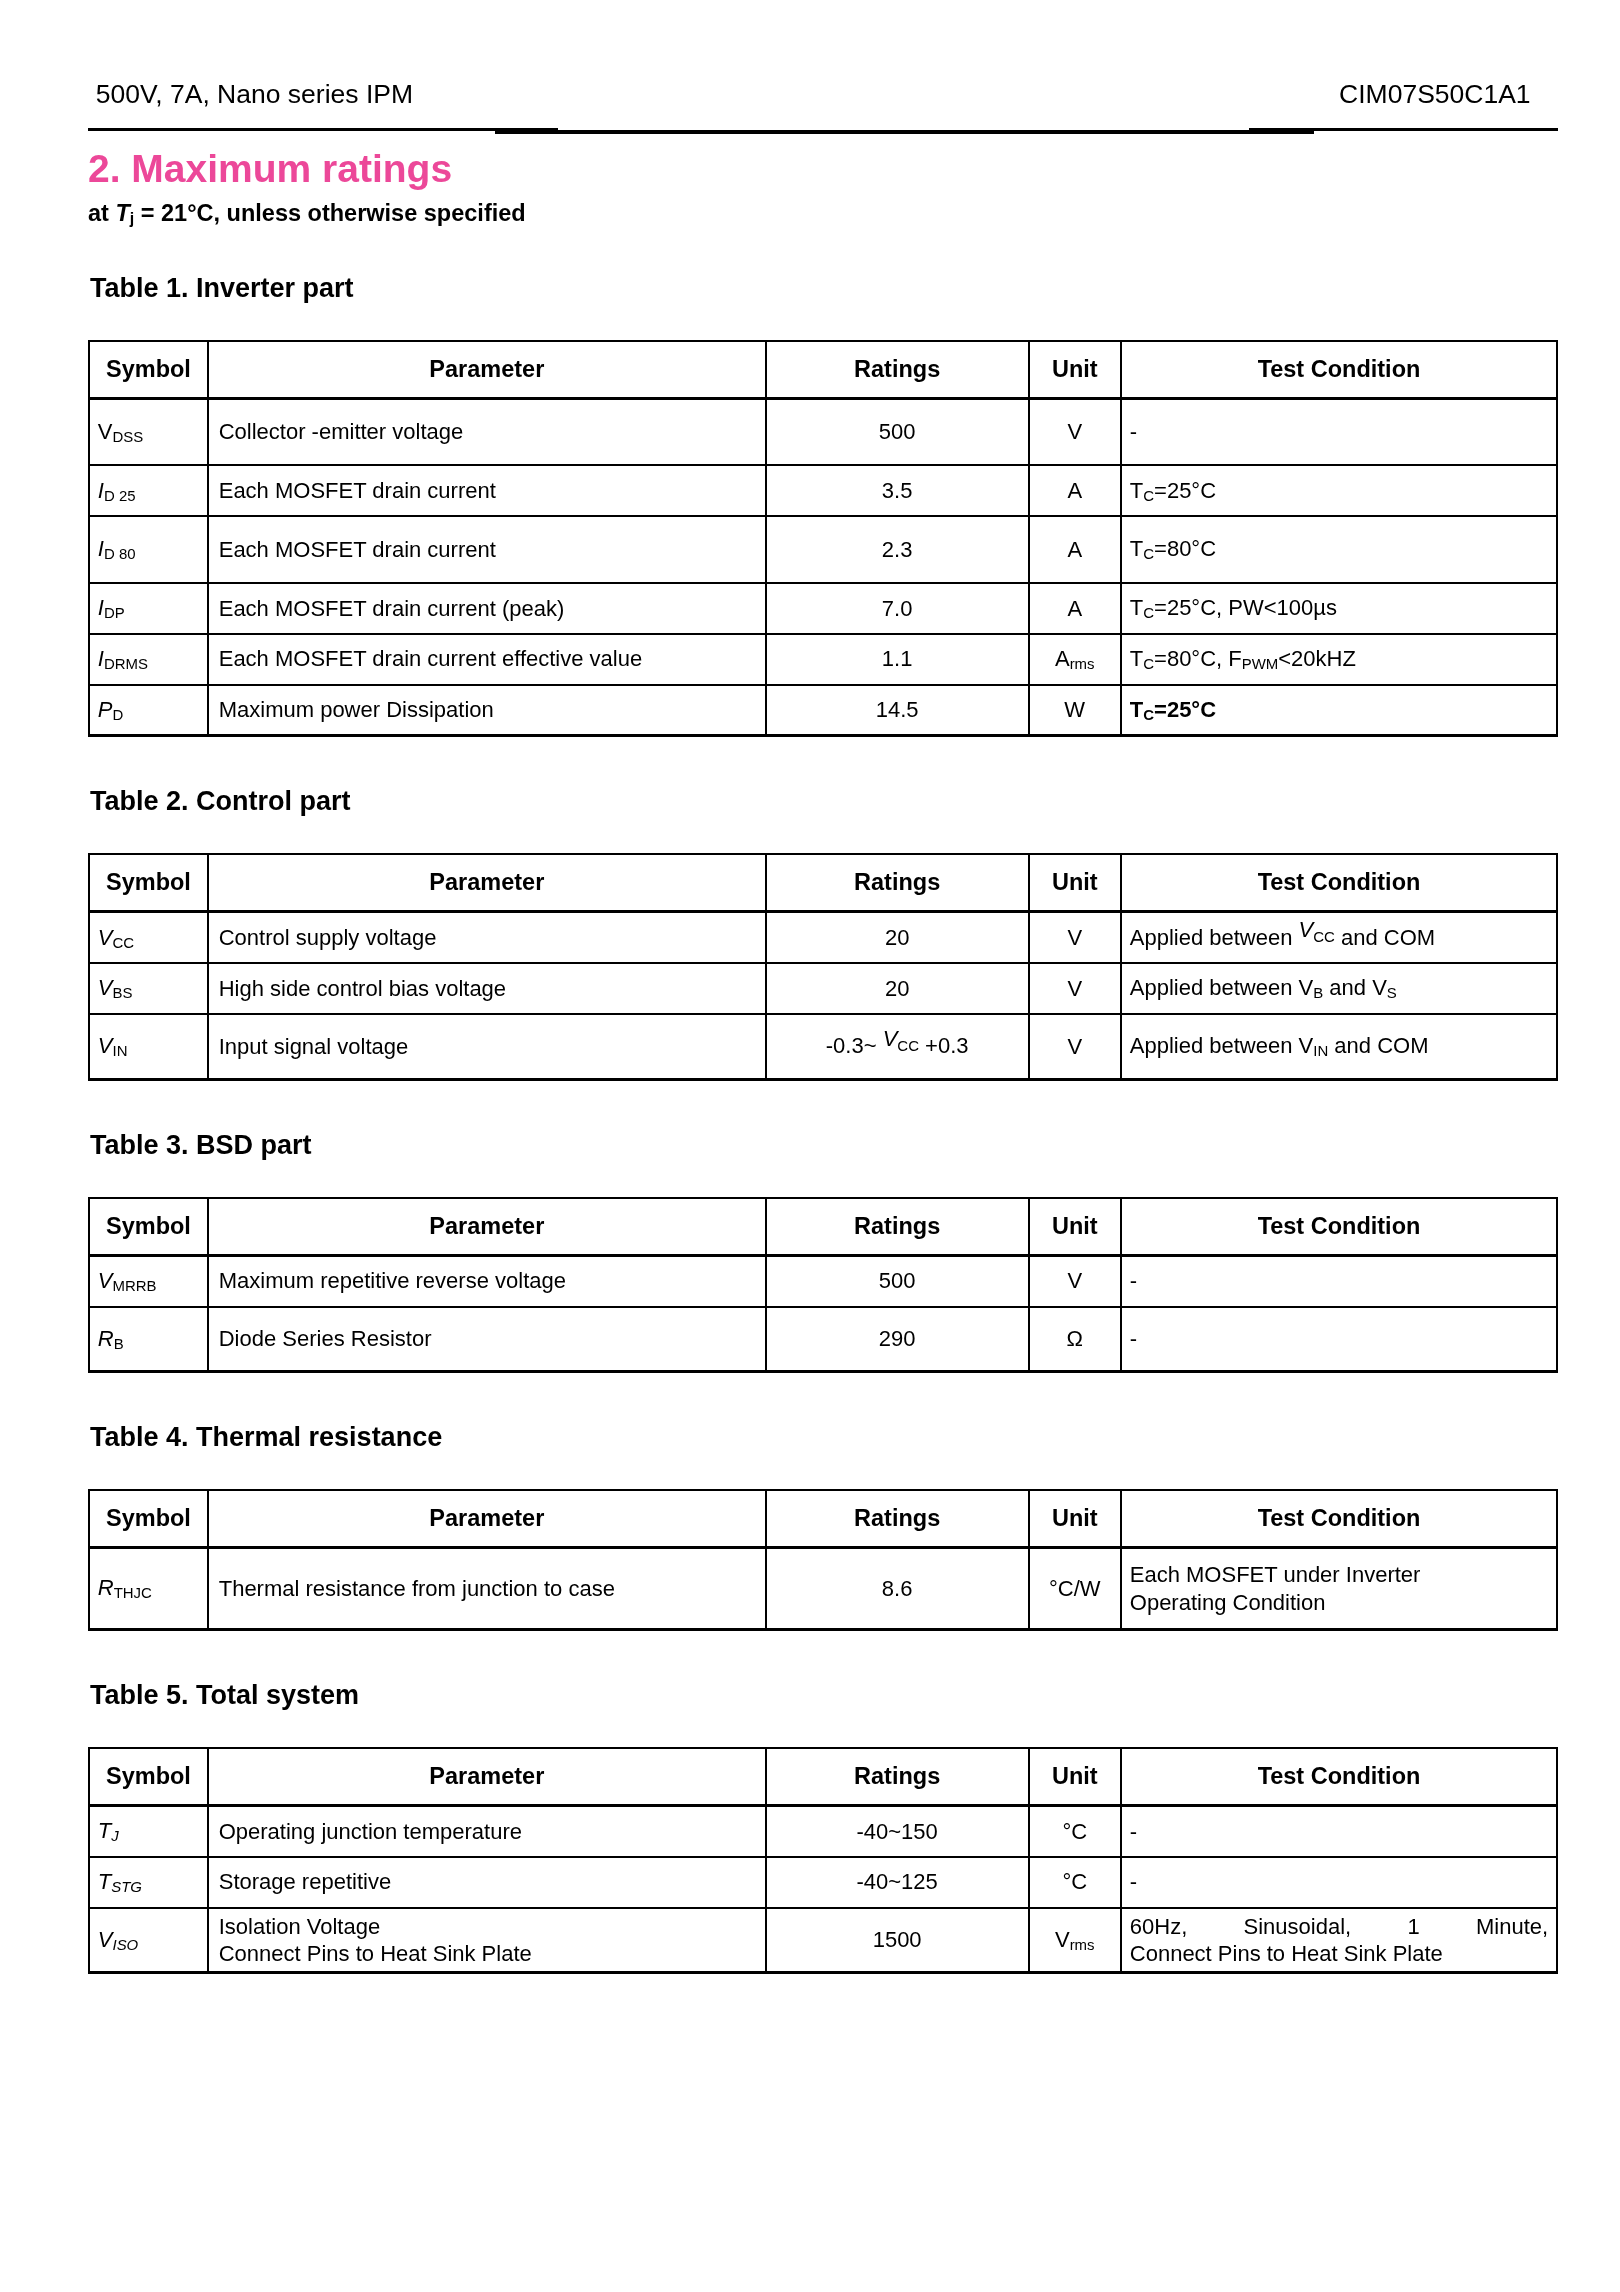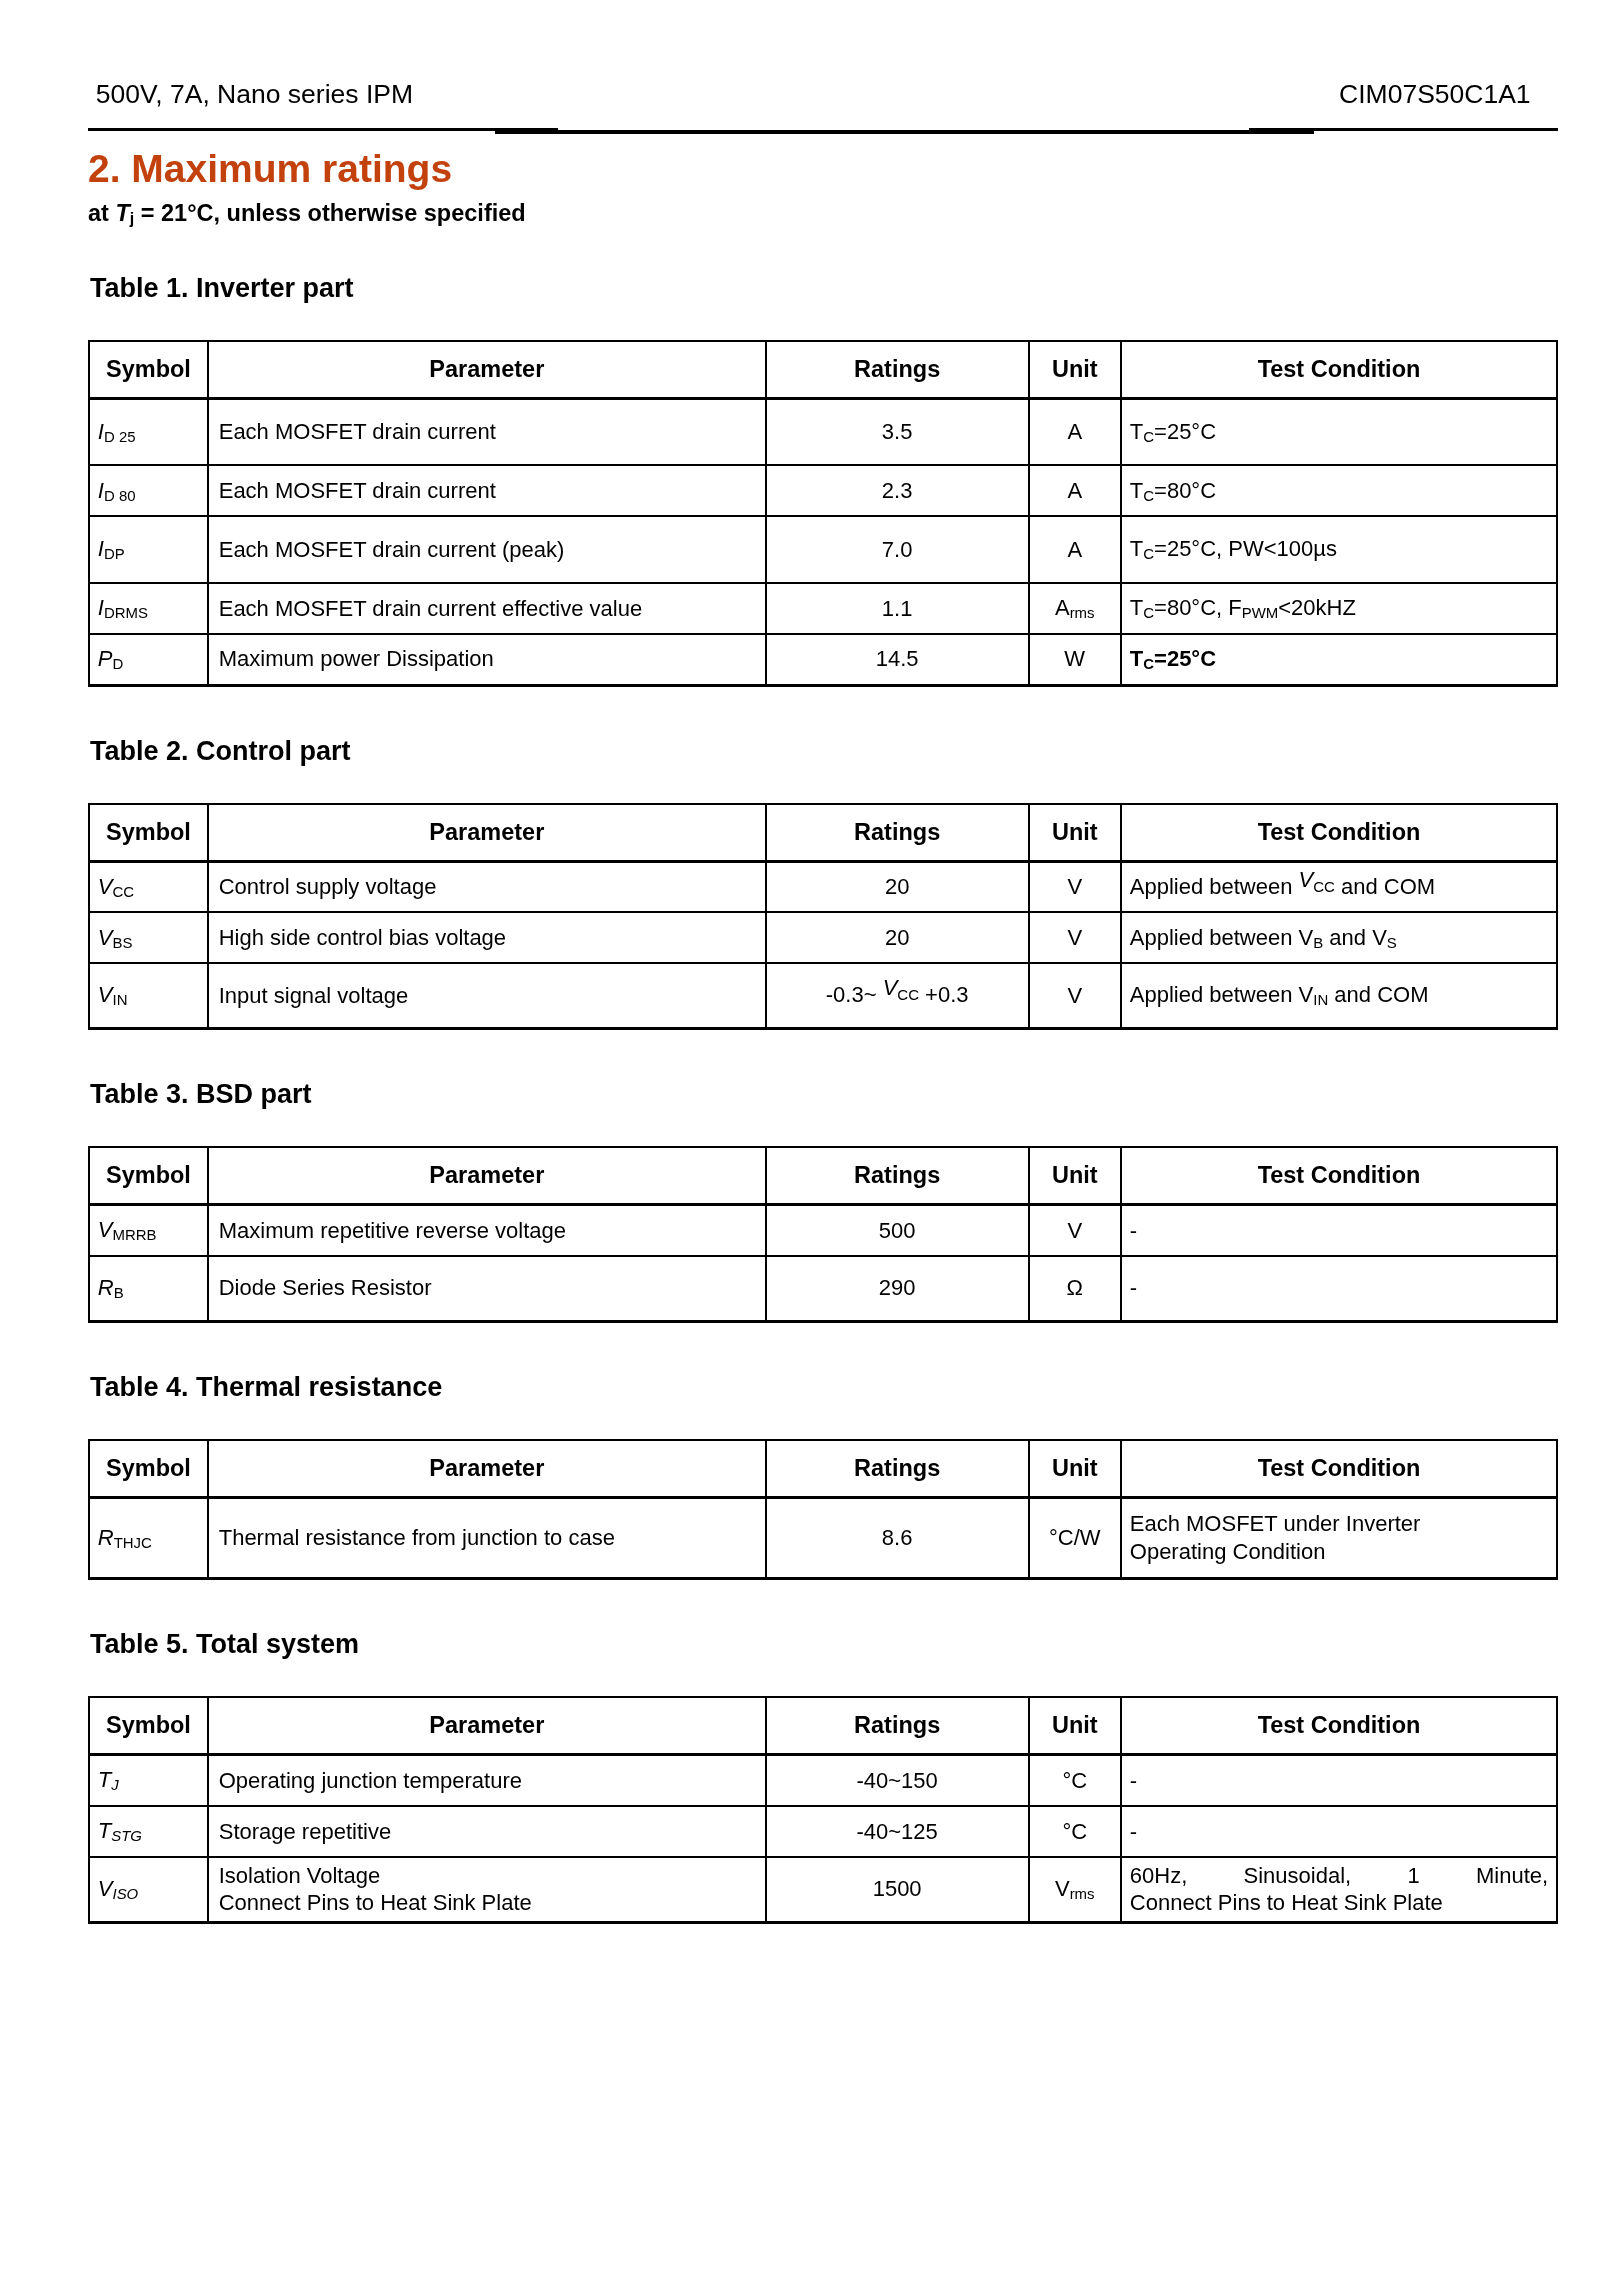--- a/index.html
+++ b/index.html
@@ -57,21 +57,21 @@
     <span>500V, 7A, Nano series IPM</span>
     <span>CIM07S50C1A1</span>
   </div>
 
   <div class="rule">
     <i class="r1"></i>
     <i class="r2"></i>
     <i class="r3"></i>
   </div>
 
-  <div class="section-title" style="color: #c2410c;">2. Maximum ratings</div>
+  <div class="section-title" style="color: #ec4899;">2. Maximum ratings</div>
   <div class="subtitle"><span>at </span><span class="seg-i">T</span><span class="seg-sub">j</span><span> = 21°C, unless otherwise specified</span></div>
 
   <div id="tables">
       <div class="tbl-title">Table 1. Inverter part</div>
       <table class="tbl t1">
         <colgroup>
           <col class="c-sym">
           <col class="c-par">
           <col class="c-rat">
           <col class="c-unit">
@@ -80,20 +80,27 @@
         <thead>
           <tr>
             <th>Symbol</th>
             <th>Parameter</th>
             <th>Ratings</th>
             <th>Unit</th>
             <th>Test Condition</th>
           </tr>
         </thead>
         <tbody>
+          <tr>
+            <td class="sym"><span>V</span><span class="seg-sub">DSS</span></td>
+            <td class="par"><span>Collector -emitter voltage</span></td>
+            <td class="rat"><span>500</span></td>
+            <td class="unit"><span>V</span></td>
+            <td class="cond"><span>-</span></td>
+          </tr>
           <tr>
             <td class="sym"><span class="seg-i">I</span><span class="seg-sub">D 25</span></td>
             <td class="par"><span>Each MOSFET drain current</span></td>
             <td class="rat"><span>3.5</span></td>
             <td class="unit"><span>A</span></td>
             <td class="cond"><span>T</span><span class="seg-sub">C</span><span>=25°C</span></td>
           </tr>
           <tr>
             <td class="sym"><span class="seg-i">I</span><span class="seg-sub">D 80</span></td>
             <td class="par"><span>Each MOSFET drain current</span></td>

